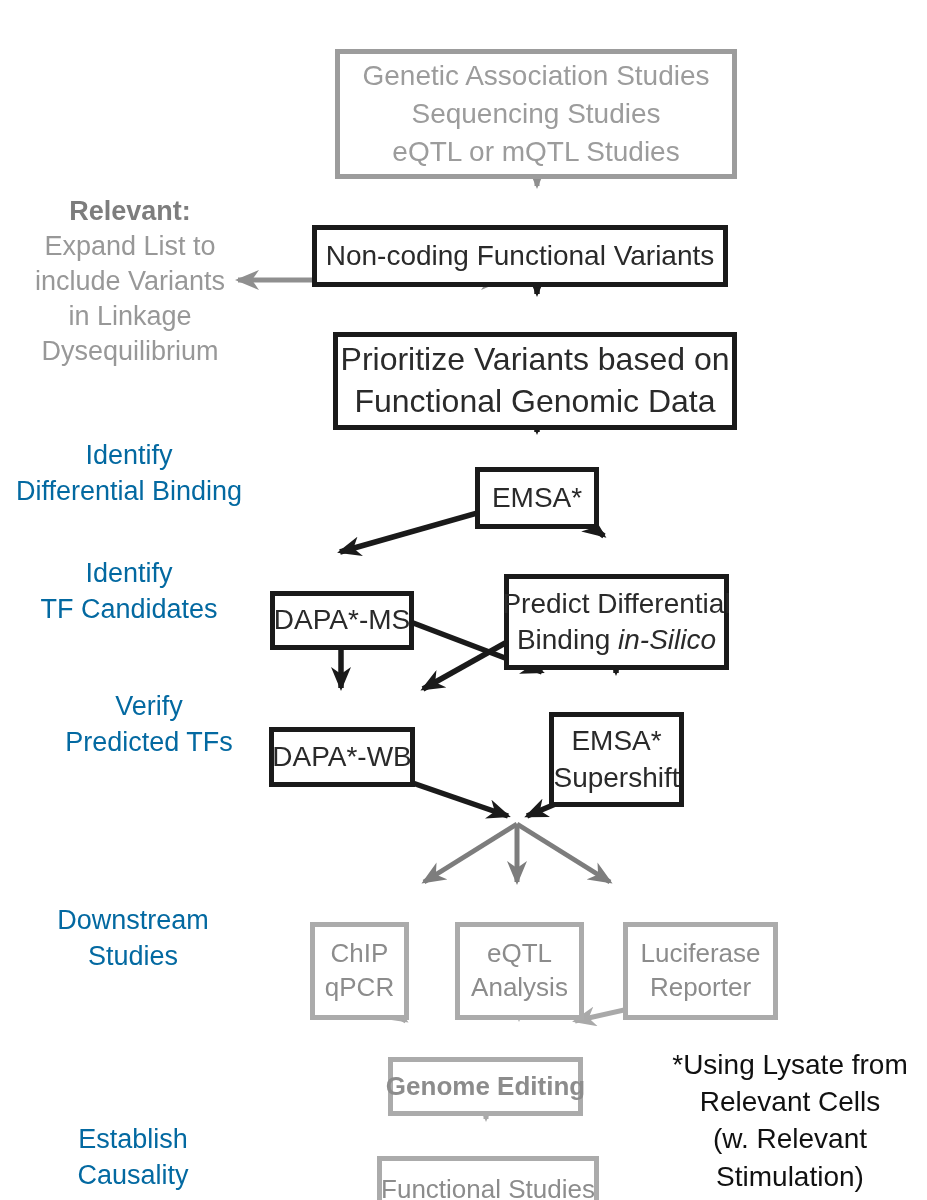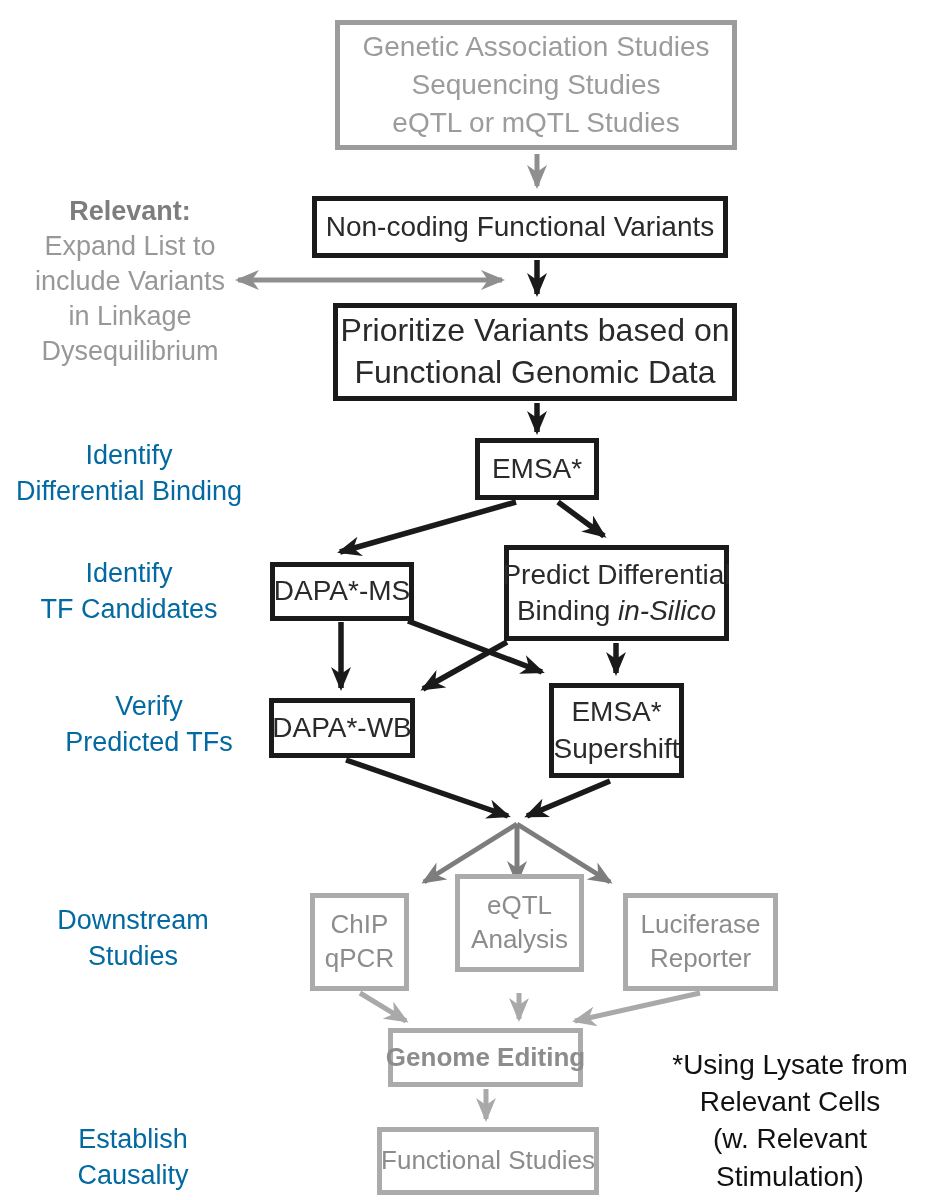--- a/index.html
+++ b/index.html
@@ -3,21 +3,21 @@
 <meta charset="utf-8">
 <style>
   html,body{margin:0;padding:0;background:#ffffff;}
   body{width:927px;height:1200px;position:relative;overflow:hidden;
        font-family:"Liberation Sans",sans-serif;}
   .stage{position:absolute;left:0;top:0;width:927px;height:1200px;}
   svg.arrows{position:absolute;left:0;top:0;width:927px;height:1200px;pointer-events:none;}
 
   .node{position:absolute;display:flex;flex-direction:column;align-items:center;
         justify-content:center;text-align:center;background:#ffffff;
-        box-sizing:border-box;font-size:27px;line-height:1.3;}
+        box-sizing:border-box;font-size:27px;line-height:1.3;margin-top:29px;}
   .node .line{display:block;white-space:nowrap;}
   .node.black{border:5px solid #1a1a1a;color:#2a2a2a;}
   .node.srcgray{border:5px solid #9c9c9c;color:#9c9c9c;font-size:28px;line-height:1.35;}
   .node.gray{border:5px solid #ababab;color:#8c8c8c;font-size:26px;line-height:1.3;}
 
   .sidelabel{position:absolute;text-align:center;color:#0369a1;
              font-size:27px;line-height:1.33;}
   .sidelabel .line{display:block;white-space:nowrap;}
 
   .optional{position:absolute;text-align:center;font-size:27px;line-height:1.3;}
@@ -125,21 +125,21 @@
   <div class="node black" style="left:549px;top:683px;width:135px;height:95px;font-size:28px;">
     <span class="line">EMSA*</span>
     <span class="line">Supershift</span>
   </div>
 
   <div class="node gray" style="left:310px;top:893px;width:99px;height:98px;">
     <span class="line">ChIP</span>
     <span class="line">qPCR</span>
   </div>
 
-  <div class="node gray" style="left:455px;top:874px;width:129px;height:98px;">
+  <div class="node gray" style="left:455px;top:893px;width:129px;height:98px;">
     <span class="line">eQTL</span>
     <span class="line">Analysis</span>
   </div>
 
   <div class="node gray" style="left:623px;top:893px;width:155px;height:98px;">
     <span class="line">Luciferase</span>
     <span class="line">Reporter</span>
   </div>
 
   <div class="node gray" style="left:388px;top:1028px;width:195px;height:59px;font-weight:bold;">

